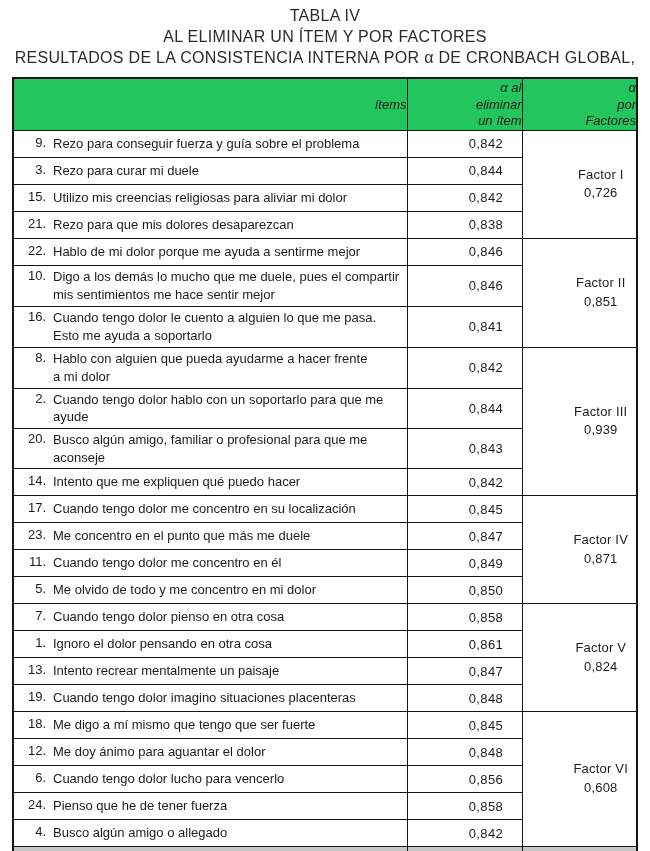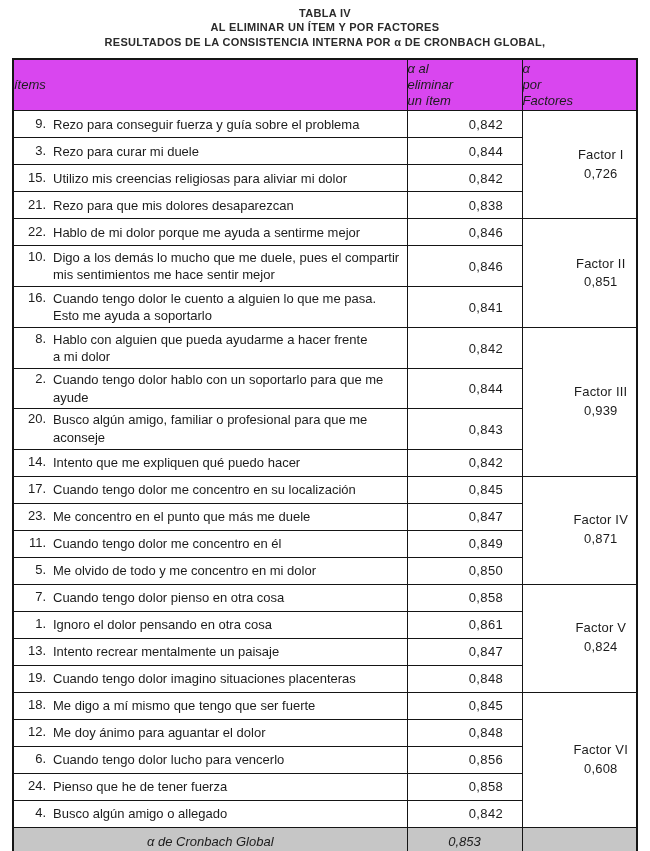--- a/index.html
+++ b/index.html
@@ -8,47 +8,47 @@
     background: #ffffff;
     font-family: "Liberation Sans", sans-serif;
     color: #1c1c1c;
     overflow: hidden;
   }
   .page { padding-top: 6px; }
 
   
   .title-block { text-align: center; line-height: 1.3; margin-bottom: 9px; }
   .title-line {
-    font-size: 11px;
+    font-size: 16px;
     letter-spacing: 0.3px;
     color: #2b2b2b;
-    font-weight: bold;
+    font-weight: normal;
     white-space: pre-line;
   }
 
   
   table.alpha-table {
     width: 624px;
     margin: 0 auto;
     border-collapse: collapse;
     border: 2px solid #151515;
     table-layout: fixed;
   }
   col.c-items  { width: 394px; }
   col.c-alpha  { width: 115px; }
   col.c-factor { width: 115px; }
 
   td, th { border: 1px solid #151515; }
 
   thead th {
-    background: #d946ef;
+    background: #22c55e;
     font-style: italic;
     font-weight: normal;
     font-size: 13px;
-    text-align: left;
+    text-align: right;
     vertical-align: middle;
     height: 52px;
     line-height: 1.25;
     white-space: pre-line;
     color: #1c1c1c;
   }
 
   tbody td { vertical-align: middle; font-size: 13px; padding-left: 43px; }
   tr.row        { height: 27px; }
   tr.row.tall   { height: 41px; }

